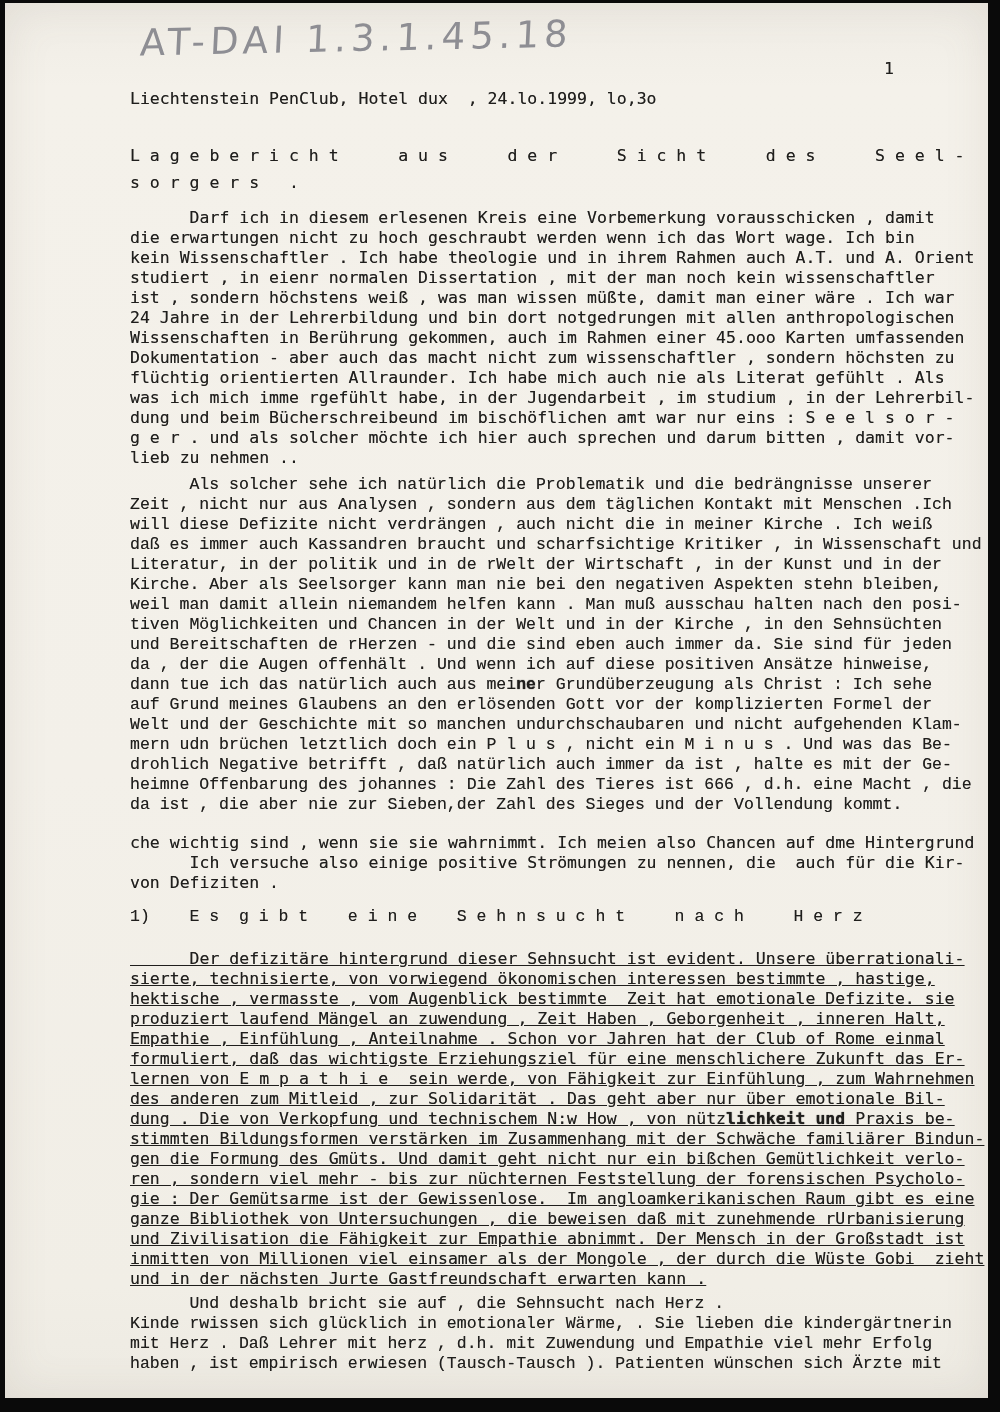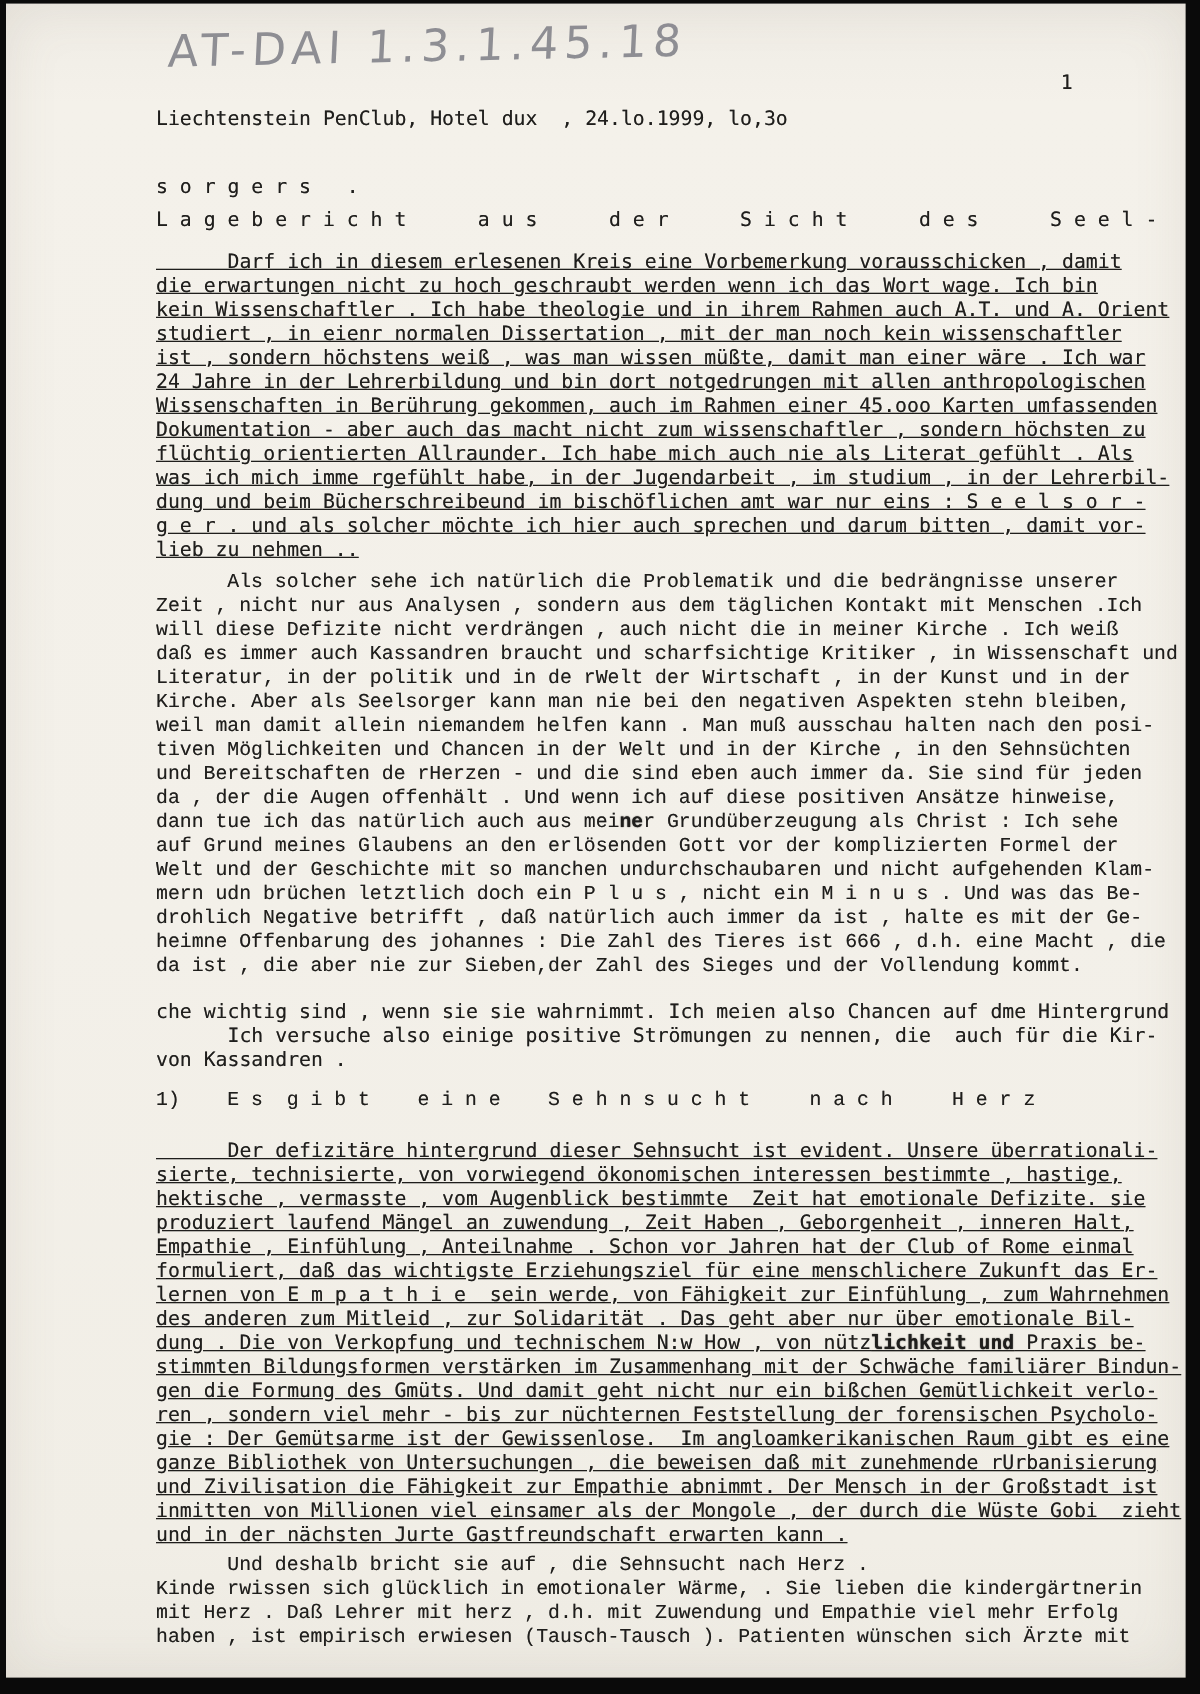--- a/index.html
+++ b/index.html
@@ -32,34 +32,34 @@
     opacity:0.9;
     white-space:pre;
   }
   .page-number{
     position:absolute;left:879px;top:56px;
     font-size:16.5px;color:#1f1e1c;
     text-shadow:0 0 0.5px rgba(25,25,25,0.55);
   }
   .header-line{top:86px;}
   .title-block{top:139px;line-height:27px;}
-  .para-1{top:205px;text-decoration:underline;}
+  .para-1{top:205px;}
   .para-2{top:472px;font-family:Liberation Mono, monospace;}
   .para-3{top:830px;}
   .section-heading{top:904px;font-family:Liberation Mono, monospace;}
   .para-4{top:946px;text-decoration:underline;}
   .para-5{top:1291px;font-family:Liberation Mono, monospace;}
 </style>
 </head>
 <body>
 
 <div class="page">
   <div class="annotation">AT-DAI 1.3.1.45.18</div>
   <div class="page-number">1</div>
   <div class="tblock header-line">Liechtenstein PenClub, Hotel dux  , 24.lo.1999, lo,3o</div>
-  <div class="tblock title-block"><div><span>s o r g e r s   .</span></div><div><span>L a g e b e r i c h t      a u s      d e r      S i c h t      d e s      S e e l -</span></div></div>
+  <div class="tblock title-block"><div><span>L a g e b e r i c h t      a u s      d e r      S i c h t      d e s      S e e l -</span></div><div><span>s o r g e r s   .</span></div></div>
   <div class="tblock para-1"><div><span>      Darf ich in diesem erlesenen Kreis eine Vorbemerkung vorausschicken , damit</span></div><div><span>die erwartungen nicht zu hoch geschraubt werden wenn ich das Wort wage. Ich bin</span></div><div><span>kein Wissenschaftler . Ich habe theologie und in ihrem Rahmen auch A.T. und A. Orient</span></div><div><span>studiert , in eienr normalen Dissertation , mit der man noch kein wissenschaftler</span></div><div><span>ist , sondern höchstens weiß , was man wissen müßte, damit man einer wäre . Ich war</span></div><div><span>24 Jahre in der Lehrerbildung und bin dort notgedrungen mit allen anthropologischen</span></div><div><span>Wissenschaften in Berührung gekommen, auch im Rahmen einer 45.ooo Karten umfassenden</span></div><div><span>Dokumentation - aber auch das macht nicht zum wissenschaftler , sondern höchsten zu</span></div><div><span>flüchtig orientierten Allraunder. Ich habe mich auch nie als Literat gefühlt . Als</span></div><div><span>was ich mich imme rgefühlt habe, in der Jugendarbeit , im studium , in der Lehrerbil-</span></div><div><span>dung und beim Bücherschreibeund im bischöflichen amt war nur eins : S e e l s o r -</span></div><div><span>g e r . und als solcher möchte ich hier auch sprechen und darum bitten , damit vor-</span></div><div><span>lieb zu nehmen ..</span></div></div>
   <div class="tblock para-2"><div><span>      Als solcher sehe ich natürlich die Problematik und die bedrängnisse unserer</span></div><div><span>Zeit , nicht nur aus Analysen , sondern aus dem täglichen Kontakt mit Menschen .Ich</span></div><div><span>will diese Defizite nicht verdrängen , auch nicht die in meiner Kirche . Ich weiß</span></div><div><span>daß es immer auch Kassandren braucht und scharfsichtige Kritiker , in Wissenschaft und</span></div><div><span>Literatur, in der politik und in de rWelt der Wirtschaft , in der Kunst und in der</span></div><div><span>Kirche. Aber als Seelsorger kann man nie bei den negativen Aspekten stehn bleiben,</span></div><div><span>weil man damit allein niemandem helfen kann . Man muß ausschau halten nach den posi-</span></div><div><span>tiven Möglichkeiten und Chancen in der Welt und in der Kirche , in den Sehnsüchten</span></div><div><span>und Bereitschaften de rHerzen - und die sind eben auch immer da. Sie sind für jeden</span></div><div><span>da , der die Augen offenhält . Und wenn ich auf diese positiven Ansätze hinweise,</span></div><div><span>dann tue ich das natürlich auch aus mei</span><b>ne</b><span>r Grundüberzeugung als Christ : Ich sehe</span></div><div><span>auf Grund meines Glaubens an den erlösenden Gott vor der komplizierten Formel der</span></div><div><span>Welt und der Geschichte mit so manchen undurchschaubaren und nicht aufgehenden Klam-</span></div><div><span>mern udn brüchen letztlich doch ein P l u s , nicht ein M i n u s . Und was das Be-</span></div><div><span>drohlich Negative betrifft , daß natürlich auch immer da ist , halte es mit der Ge-</span></div><div><span>heimne Offenbarung des johannes : Die Zahl des Tieres ist 666 , d.h. eine Macht , die</span></div><div><span>da ist , die aber nie zur Sieben,der Zahl des Sieges und der Vollendung kommt.</span></div></div>
-  <div class="tblock para-3"><div><span>che wichtig sind , wenn sie sie wahrnimmt. Ich meien also Chancen auf dme Hintergrund</span></div><div><span>      Ich versuche also einige positive Strömungen zu nennen, die  auch für die Kir-</span></div><div><span>von Kassandren .</span></div></div>
+  <div class="tblock para-3"><div><span>che wichtig sind , wenn sie sie wahrnimmt. Ich meien also Chancen auf dme Hintergrund</span></div><div><span>      Ich versuche also einige positive Strömungen zu nennen, die  auch für die Kir-</span></div><div><span>von Defiziten .</span></div></div>
   <div class="tblock section-heading">1)    E s  g i b t    e i n e    S e h n s u c h t     n a c h     H e r z</div>
   <div class="tblock para-4"><div><span>      Der defizitäre hintergrund dieser Sehnsucht ist evident. Unsere überrationali-</span></div><div><span>sierte, technisierte, von vorwiegend ökonomischen interessen bestimmte , hastige,</span></div><div><span>hektische , vermasste , vom Augenblick bestimmte  Zeit hat emotionale Defizite. sie</span></div><div><span>produziert laufend Mängel an zuwendung , Zeit Haben , Geborgenheit , inneren Halt,</span></div><div><span>Empathie , Einfühlung , Anteilnahme . Schon vor Jahren hat der Club of Rome einmal</span></div><div><span>formuliert, daß das wichtigste Erziehungsziel für eine menschlichere Zukunft das Er-</span></div><div><span>lernen von E m p a t h i e  sein werde, von Fähigkeit zur Einfühlung , zum Wahrnehmen</span></div><div><span>des anderen zum Mitleid , zur Solidarität . Das geht aber nur über emotionale Bil-</span></div><div><span>dung . Die von Verkopfung und technischem N:w How , von nütz</span><b>lichkeit und</b><span> Praxis be-</span></div><div><span>stimmten Bildungsformen verstärken im Zusammenhang mit der Schwäche familiärer Bindun-</span></div><div><span>gen die Formung des Gmüts. Und damit geht nicht nur ein bißchen Gemütlichkeit verlo-</span></div><div><span>ren , sondern viel mehr - bis zur nüchternen Feststellung der forensischen Psycholo-</span></div><div><span>gie : Der Gemütsarme ist der Gewissenlose.  Im angloamkerikanischen Raum gibt es eine</span></div><div><span>ganze Bibliothek von Untersuchungen , die beweisen daß mit zunehmende rUrbanisierung</span></div><div><span>und Zivilisation die Fähigkeit zur Empathie abnimmt. Der Mensch in der Großstadt ist</span></div><div><span>inmitten von Millionen viel einsamer als der Mongole , der durch die Wüste Gobi  zieht</span></div><div><span>und in der nächsten Jurte Gastfreundschaft erwarten kann .</span></div></div>
   <div class="tblock para-5"><div><span>      Und deshalb bricht sie auf , die Sehnsucht nach Herz .</span></div><div><span>Kinde rwissen sich glücklich in emotionaler Wärme, . Sie lieben die kindergärtnerin</span></div><div><span>mit Herz . Daß Lehrer mit herz , d.h. mit Zuwendung und Empathie viel mehr Erfolg</span></div><div><span>haben , ist empirisch erwiesen (Tausch-Tausch ). Patienten wünschen sich Ärzte mit</span></div></div>
 </div>
 
 </body></html>

